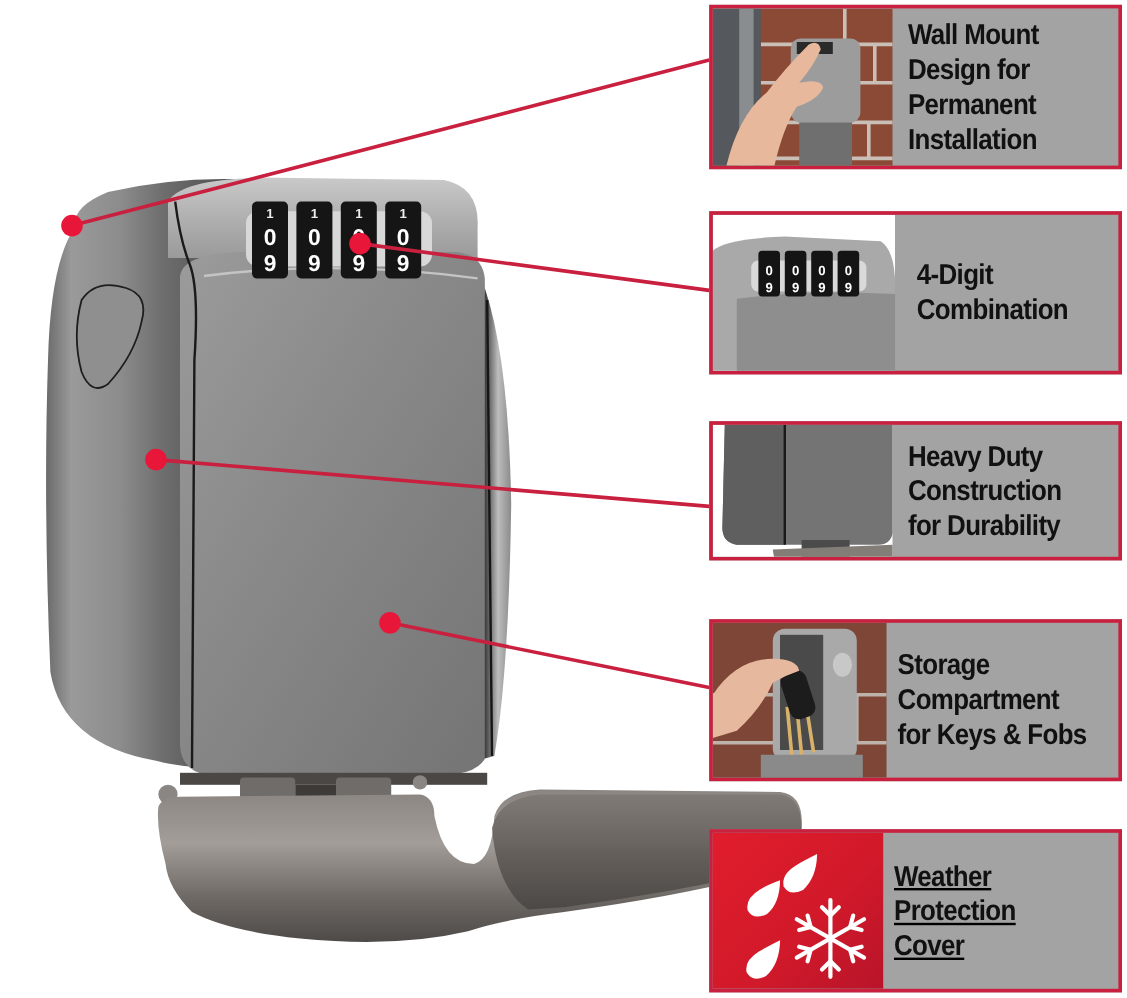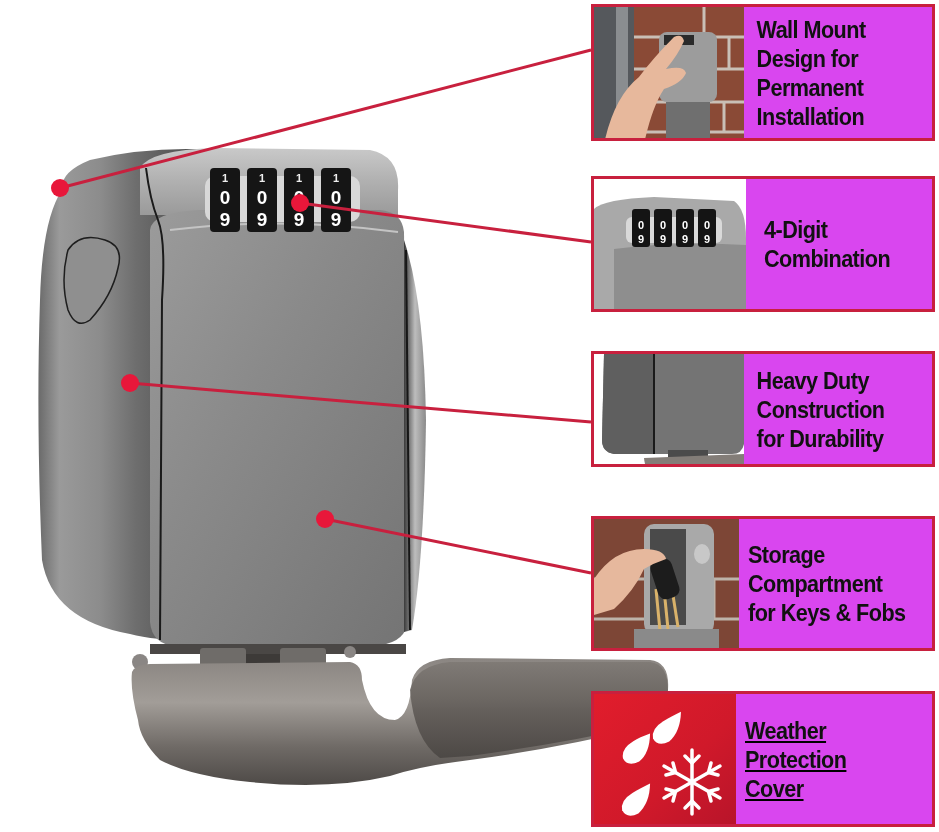--- a/index.html
+++ b/index.html
@@ -10,21 +10,21 @@
 
   
   #product { position: absolute; left: 0; top: 0; width: 939px; height: 832px; }
 
   
   .callout {
     position: absolute;
     left: 591px;
     width: 344px;
     border: 3px solid #c8203e;
-    background: #d946ef;
+    background: #a3a3a3;
     display: flex;
     overflow: hidden;
   }
   .callout .thumb {
     position: relative;
     flex: 0 0 auto;
     height: 100%;
     overflow: hidden;
   }
   .callout .label {

